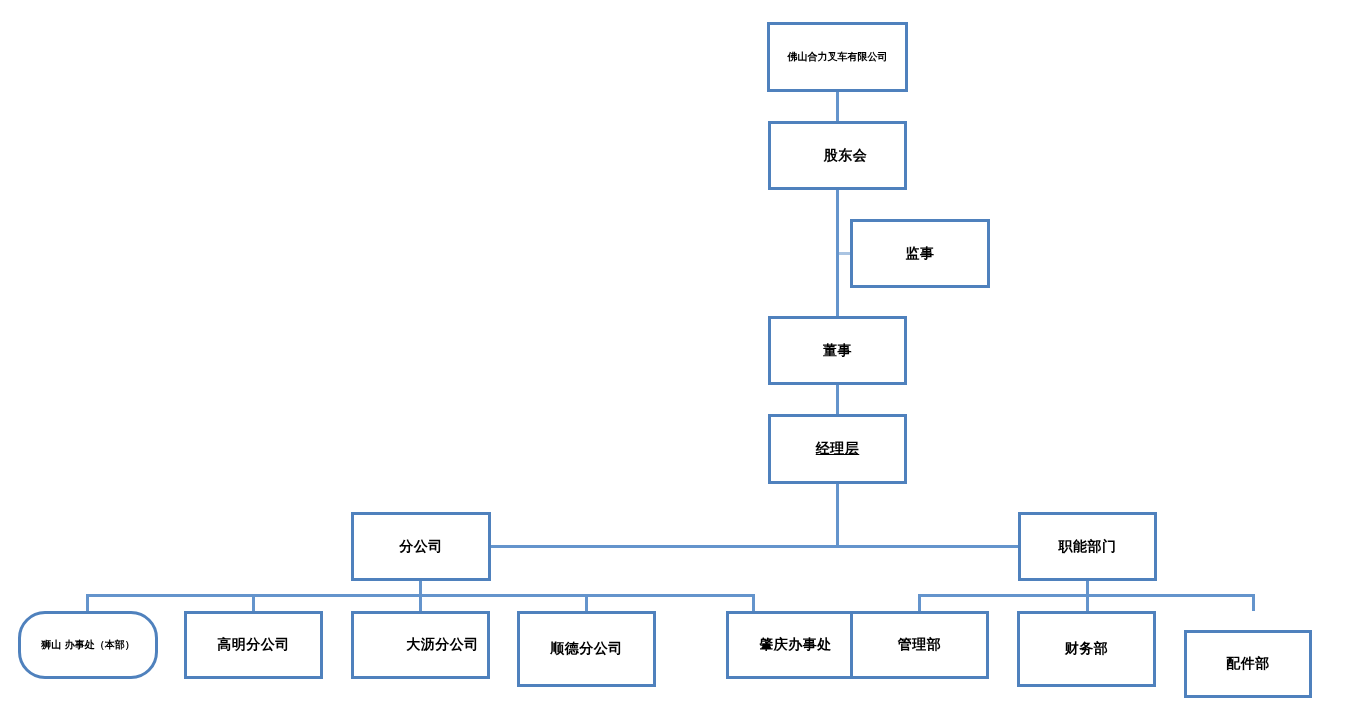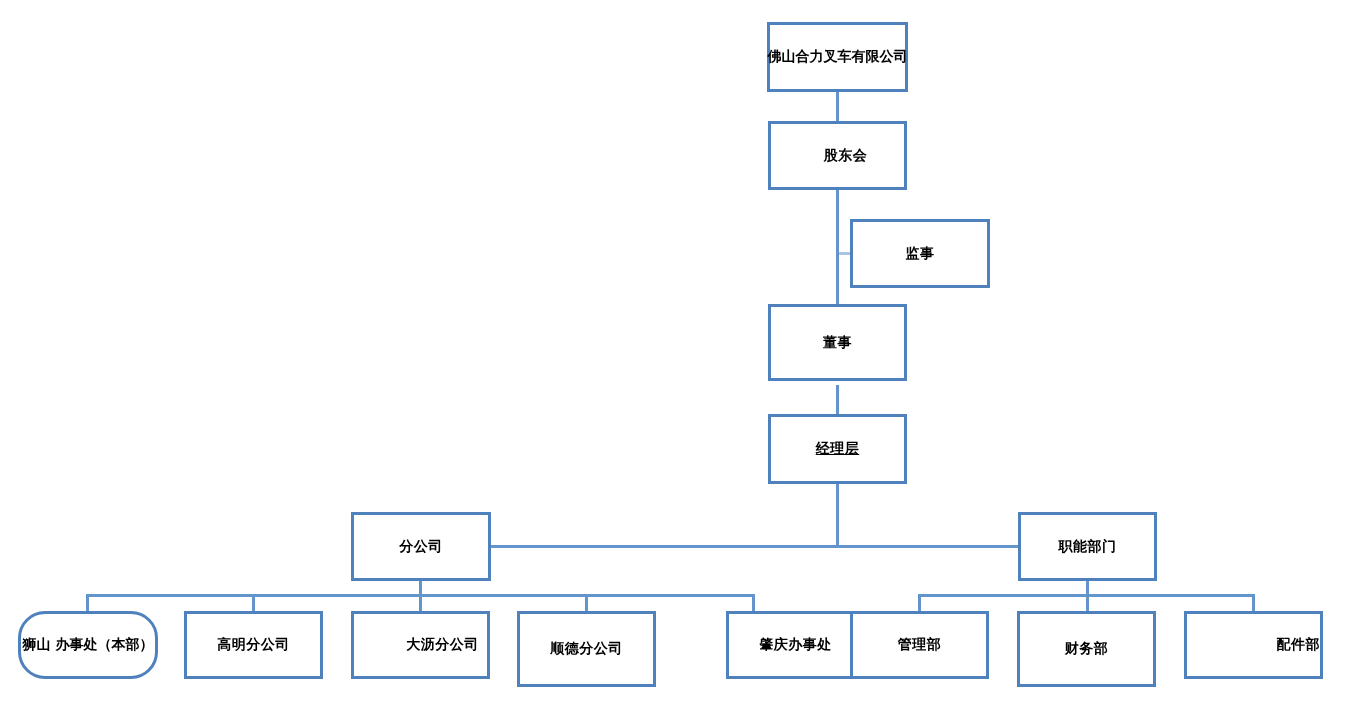--- a/index.html
+++ b/index.html
@@ -21,21 +21,21 @@
     justify-content: center;
     text-align: center;
   }
   .node-label {
     font-weight: bold;
     font-size: 14px;
     color: var(--text, #000000);
     white-space: nowrap;
     letter-spacing: 0.5px;
   }
-  .node.tight .node-label { font-size: 14px; letter-spacing: 0; }
+  .node.tight .node-label { font-size: 10px; letter-spacing: 0; }
   .line {
     position: absolute;
     background: var(--connector, #6494cc);
   }
   .line.light { background: var(--connector-light, #aac4e2); }
 </style>
 </head>
 <body>
 
 <div class="canvas">
@@ -66,21 +66,21 @@
   </div>
 
   <div class="node" style="left:768px; top:121px; width:139px; height:69px;padding-left:16px;">
     <span class="node-label">股东会</span>
   </div>
 
   <div class="node" style="left:850px; top:219px; width:140px; height:69px;justify-content:center;">
     <span class="node-label">监事</span>
   </div>
 
-  <div class="node" style="left:768px; top:304px; width:139px; height:77px;">
+  <div class="node" style="left:768px; top:316px; width:139px; height:69px;">
     <span class="node-label">董事</span>
   </div>
 
   <div class="node" style="left:768px; top:414px; width:139px; height:70px;text-decoration:underline;">
     <span class="node-label">经理层</span>
   </div>
 
   <div class="node" style="left:351px; top:512px; width:140px; height:69px;">
     <span class="node-label">分公司</span>
   </div>
@@ -110,17 +110,17 @@
   </div>
 
   <div class="node" style="left:850px; top:611px; width:139px; height:68px;align-items:center;">
     <span class="node-label">管理部</span>
   </div>
 
   <div class="node" style="left:1017px; top:611px; width:139px; height:76px;">
     <span class="node-label">财务部</span>
   </div>
 
-  <div class="node" style="left:1184px; top:611px; width:139px; height:68px;justify-content:flex-end;">
+  <div class="node" style="left:1184px; top:630px; width:128px; height:68px;">
     <span class="node-label">配件部</span>
   </div>
 
 </div>
 
 </body></html>

